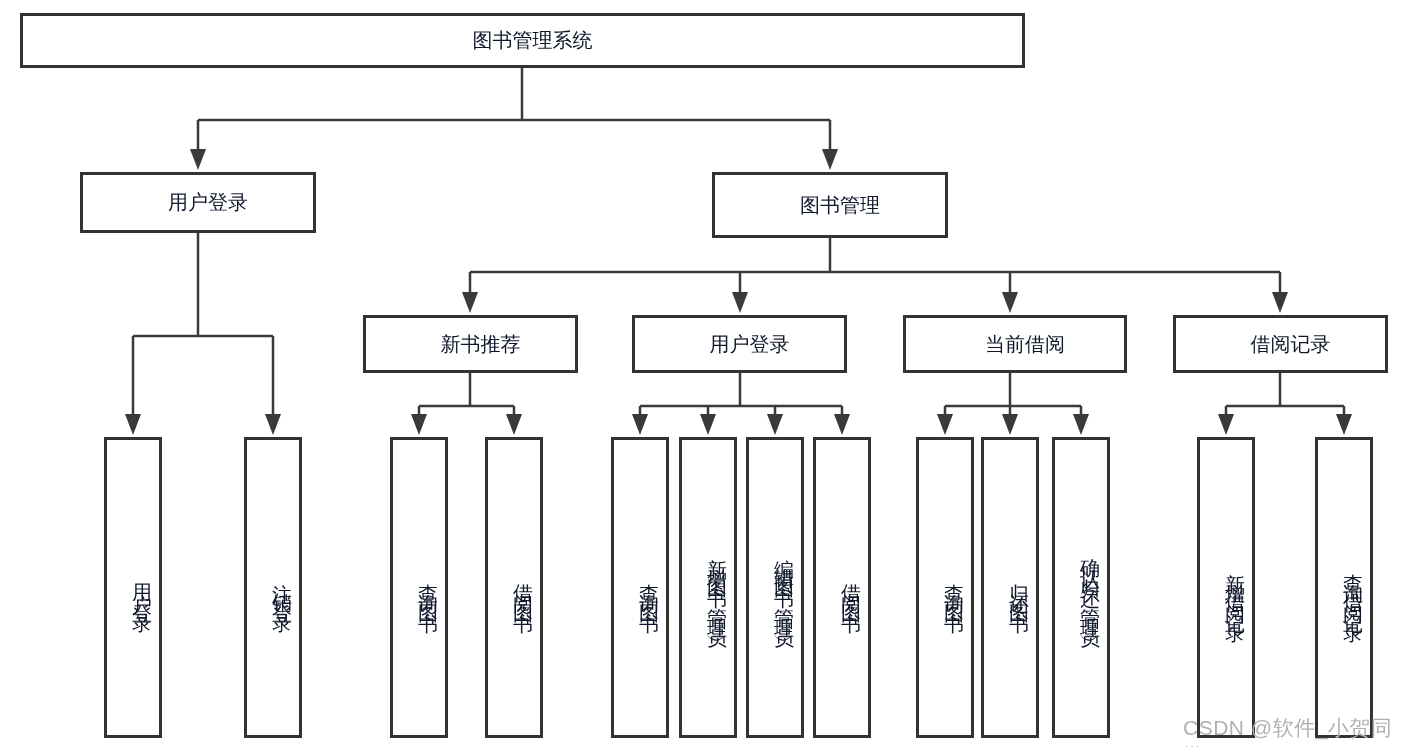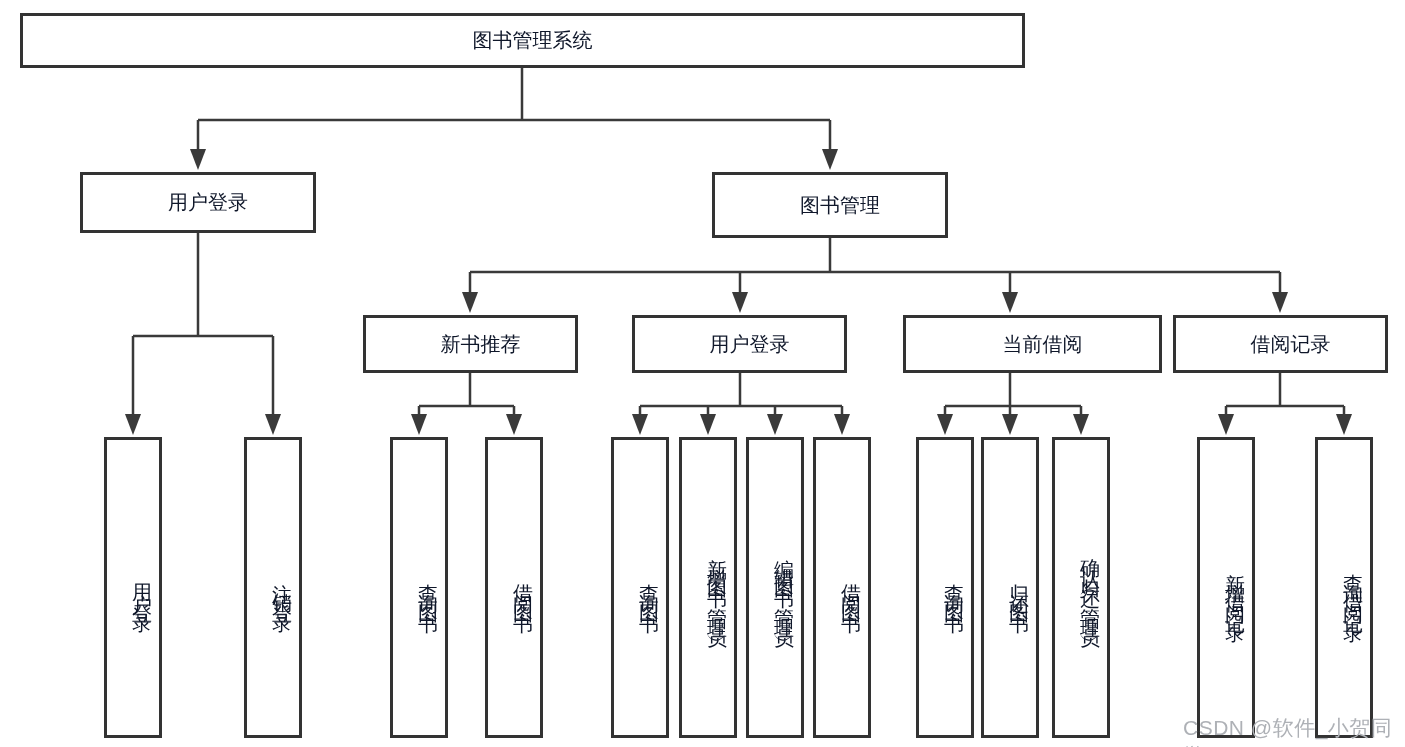--- a/index.html
+++ b/index.html
@@ -77,21 +77,21 @@
     </g>
   </svg>
 
   <div class="box" style="left:20px; top:13px; width:1005px; height:55px">图书管理系统</div>
 
   <div class="box" style="left:80px; top:172px; width:236px; height:61px">用户登录</div>
   <div class="box" style="left:712px; top:172px; width:236px; height:66px">图书管理</div>
 
   <div class="box" style="left:363px; top:315px; width:215px; height:58px">新书推荐</div>
   <div class="box" style="left:632px; top:315px; width:215px; height:58px">用户登录</div>
-  <div class="box" style="left:903px; top:315px; width:259px; height:58px">当前借阅</div>
+  <div class="box" style="left:903px; top:315px; width:224px; height:58px">当前借阅</div>
   <div class="box" style="left:1173px; top:315px; width:215px; height:58px">借阅记录</div>
 
   <div class="box v" style="left:104px; top:437px; width:58px; height:301px">用户登录</div>
   <div class="box v" style="left:244px; top:437px; width:58px; height:301px">注销登录</div>
 
   <div class="box v" style="left:390px; top:437px; width:58px; height:301px">查询图书</div>
   <div class="box v" style="left:485px; top:437px; width:58px; height:301px">借阅图书</div>
 
   <div class="box v" style="left:611px; top:437px; width:58px; height:301px">查询图书</div>
   <div class="box v" style="left:679px; top:437px; width:58px; height:301px">新增图书（管理员）</div>

